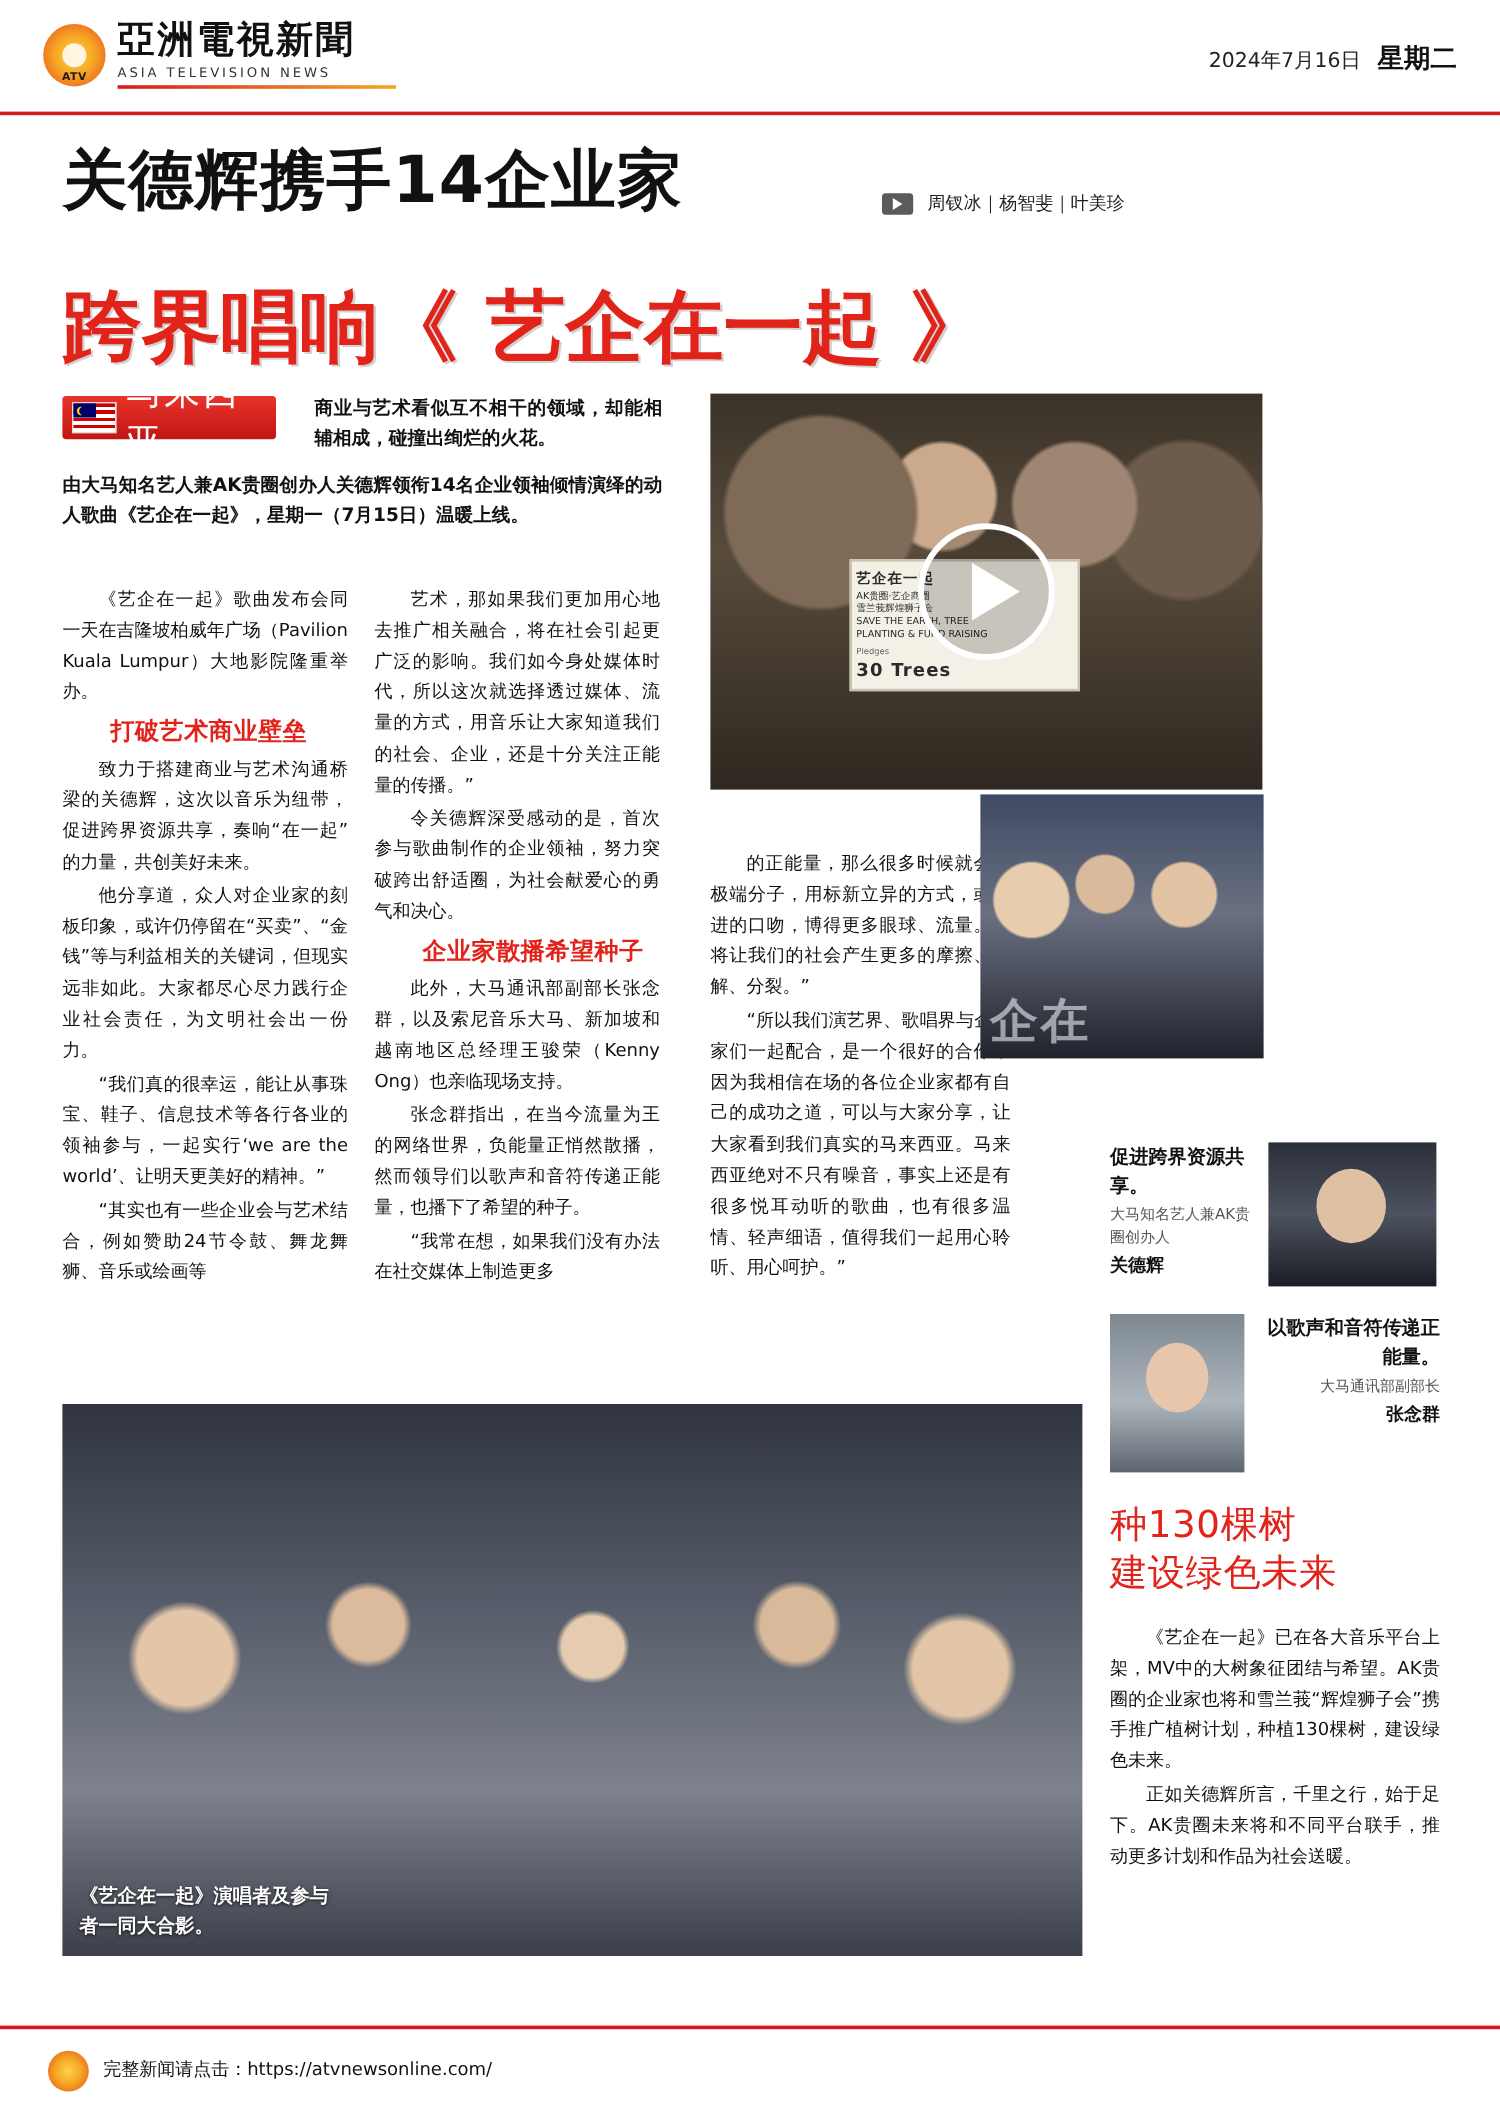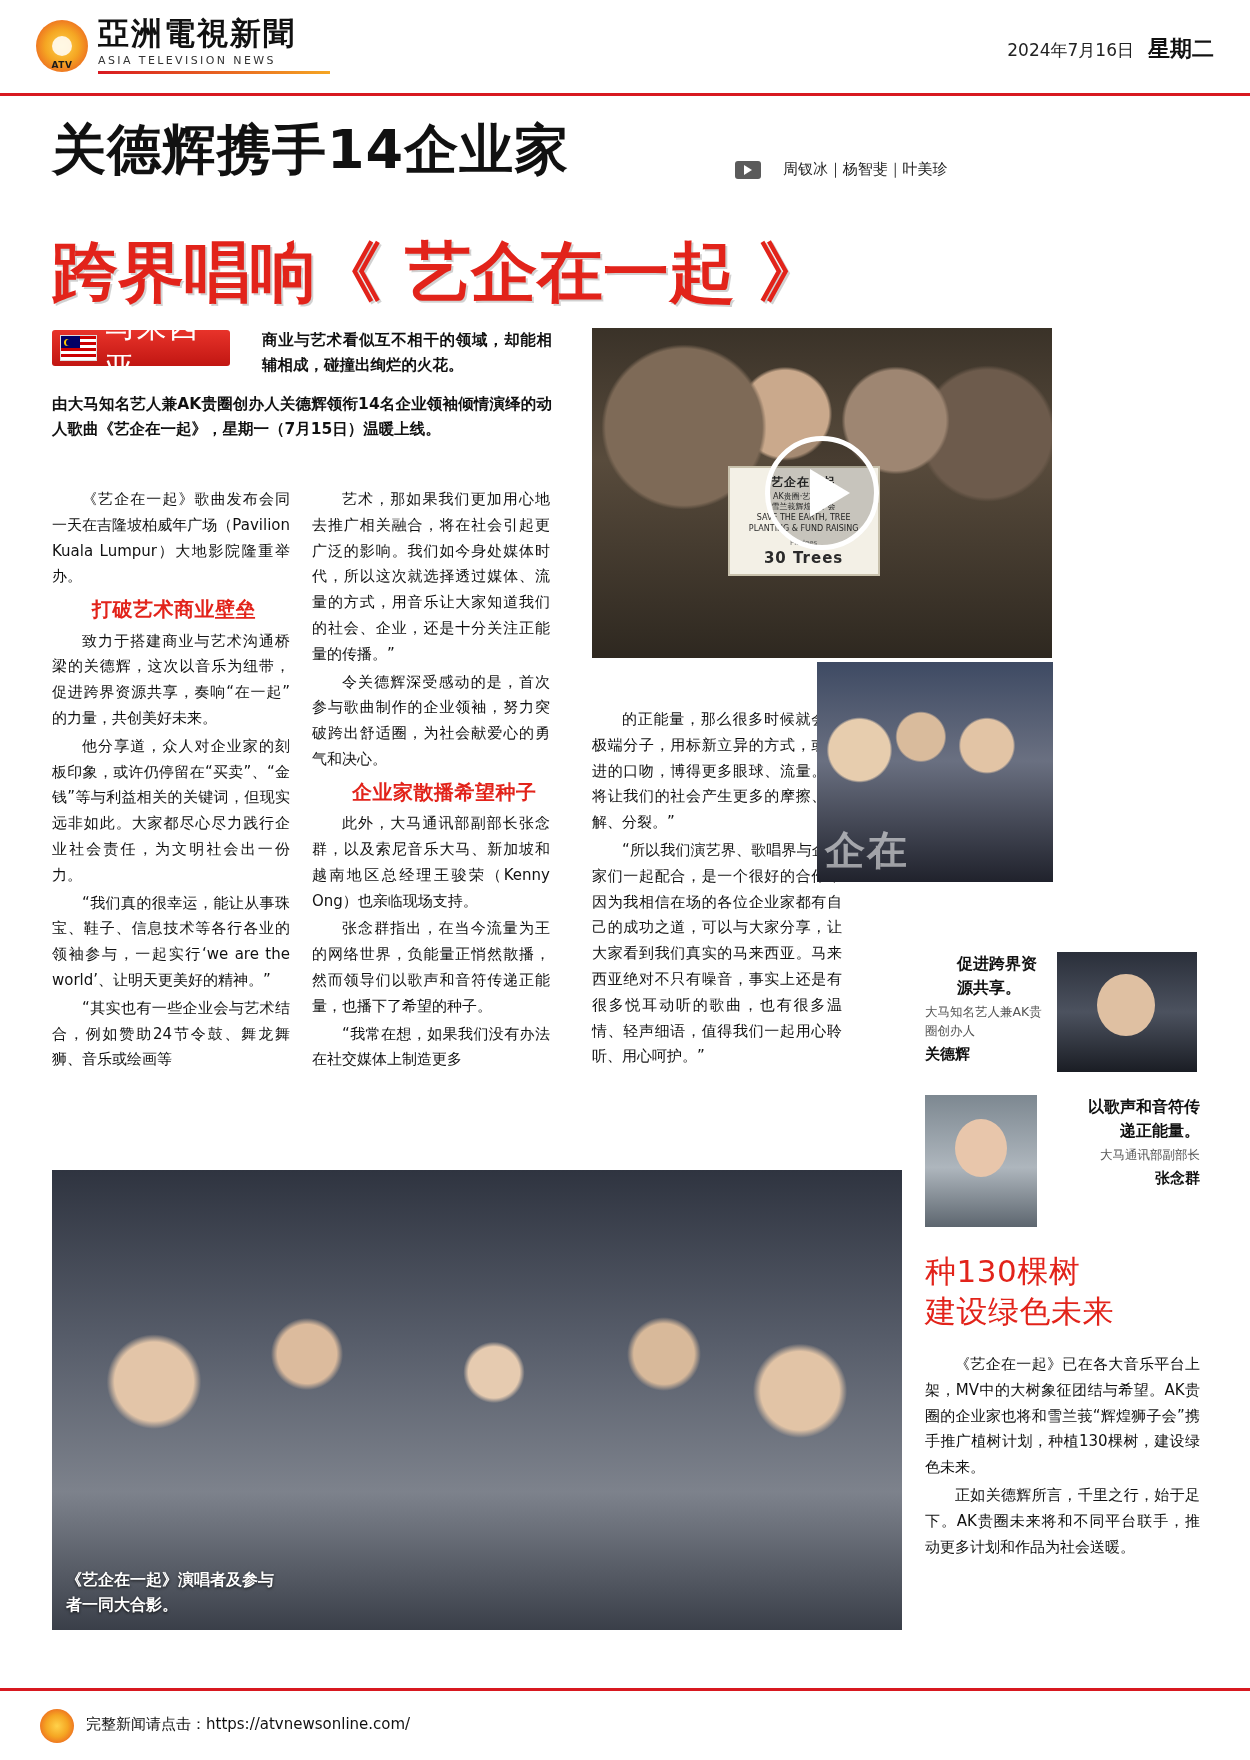--- a/index.html
+++ b/index.html
@@ -38,21 +38,21 @@
   .date-wrap{position:absolute;right:36px;top:34px;display:flex;align-items:baseline;gap:14px;}
   .date-text{font-size:17px;color:#222;}
   .day-text{font-size:22px;font-weight:bold;color:#111;}
 
   
   .headline-1{
     position:absolute;left:52px;top:120px;
     font-size:54px;font-weight:bold;color:#111;letter-spacing:1px;line-height:1.1;
   }
   .byline{
-    position:absolute;left:735px;top:160px;display:flex;align-items:center;gap:22px;
+    position:absolute;left:735px;top:160px;display:flex;align-items:center;gap:12px;
     font-size:15px;color:#222;
   }
   .byline .play-chip{
     width:26px;height:18px;background:#5b5b5b;border-radius:3px;position:relative;
   }
   .byline .play-chip:after{
     content:"";position:absolute;left:9px;top:4px;border-left:8px solid #fff;
     border-top:5px solid transparent;border-bottom:5px solid transparent;
   }
   .headline-2{
@@ -103,22 +103,22 @@
     left:592px;top:328px;width:460px;height:330px;
     background:
       radial-gradient(circle at 20% 30%,#7e6a57 0 18%,transparent 19%),
       radial-gradient(circle at 42% 26%,#caa98c 0 12%,transparent 13%),
       radial-gradient(circle at 66% 28%,#9e8672 0 13%,transparent 14%),
       radial-gradient(circle at 86% 32%,#6d5b4c 0 14%,transparent 15%),
       linear-gradient(180deg,#3a3228 0%,#584b3c 40%,#2e2820 100%);
   }
   .ph-top .banner{
     position:absolute;left:46%;top:45%;transform:translate(-50%,-10%);
-    width:152px;height:110px;background:#f3f0e6;border:2px solid #c9c2ad;
-    font-size:8px;color:#2a2a2a;text-align:center;padding:6px 4px;box-sizing:border-box;line-height:1.35;
+    width:192px;height:110px;background:#f3f0e6;border:2px solid #c9c2ad;
+    font-size:8px;color:#2a2a2a;text-align:left;padding:6px 4px;box-sizing:border-box;line-height:1.35;
   }
   .ph-top .banner b{display:block;font-size:12px;letter-spacing:1px;margin-bottom:2px;}
   .ph-top .banner .pledge{margin-top:4px;font-size:7px;color:#666;}
   .ph-top .banner .trees{font-size:15px;font-weight:bold;letter-spacing:1px;}
   .play-btn{
     position:absolute;left:50%;top:50%;transform:translate(-50%,-50%);
     width:104px;height:104px;border-radius:50%;border:5px solid #fff;
     background:rgba(0,0,0,.18);
   }
   .play-btn:after{
@@ -164,21 +164,21 @@
       radial-gradient(circle at 88% 48%,#e2c4a6 0 5%,transparent 6%),
       linear-gradient(180deg,#2f3440 0%,#585e6b 38%,#7d828c 70%,#3a3f49 100%);
   }
   .cap-on-photo{
     position:absolute;left:14px;bottom:12px;width:210px;
     color:#fff;font-size:16px;font-weight:bold;line-height:1.6;text-shadow:0 1px 3px rgba(0,0,0,.8);
   }
 
   
   .cap{position:absolute;font-size:14px;color:#111;line-height:1.55;}
-  .cap .t1{font-size:16px;font-weight:bold;line-height:1.5;margin-left:32px;}
+  .cap .t1{font-size:16px;font-weight:bold;line-height:1.5;}
   .cap .t2{font-size:12.5px;color:#555;line-height:1.5;margin-top:3px;}
   .cap .t3{font-size:15px;font-weight:bold;margin-top:2px;}
   #cap-ak{left:925px;top:952px;width:124px;}
   #cap-zhang{left:1048px;top:1095px;width:152px;text-align:right;}
 
   
   .rhead{
     position:absolute;left:925px;top:1252px;width:290px;
     color:#e2231a;font-size:31px;font-weight:normal;line-height:1.28;letter-spacing:.5px;
   }

